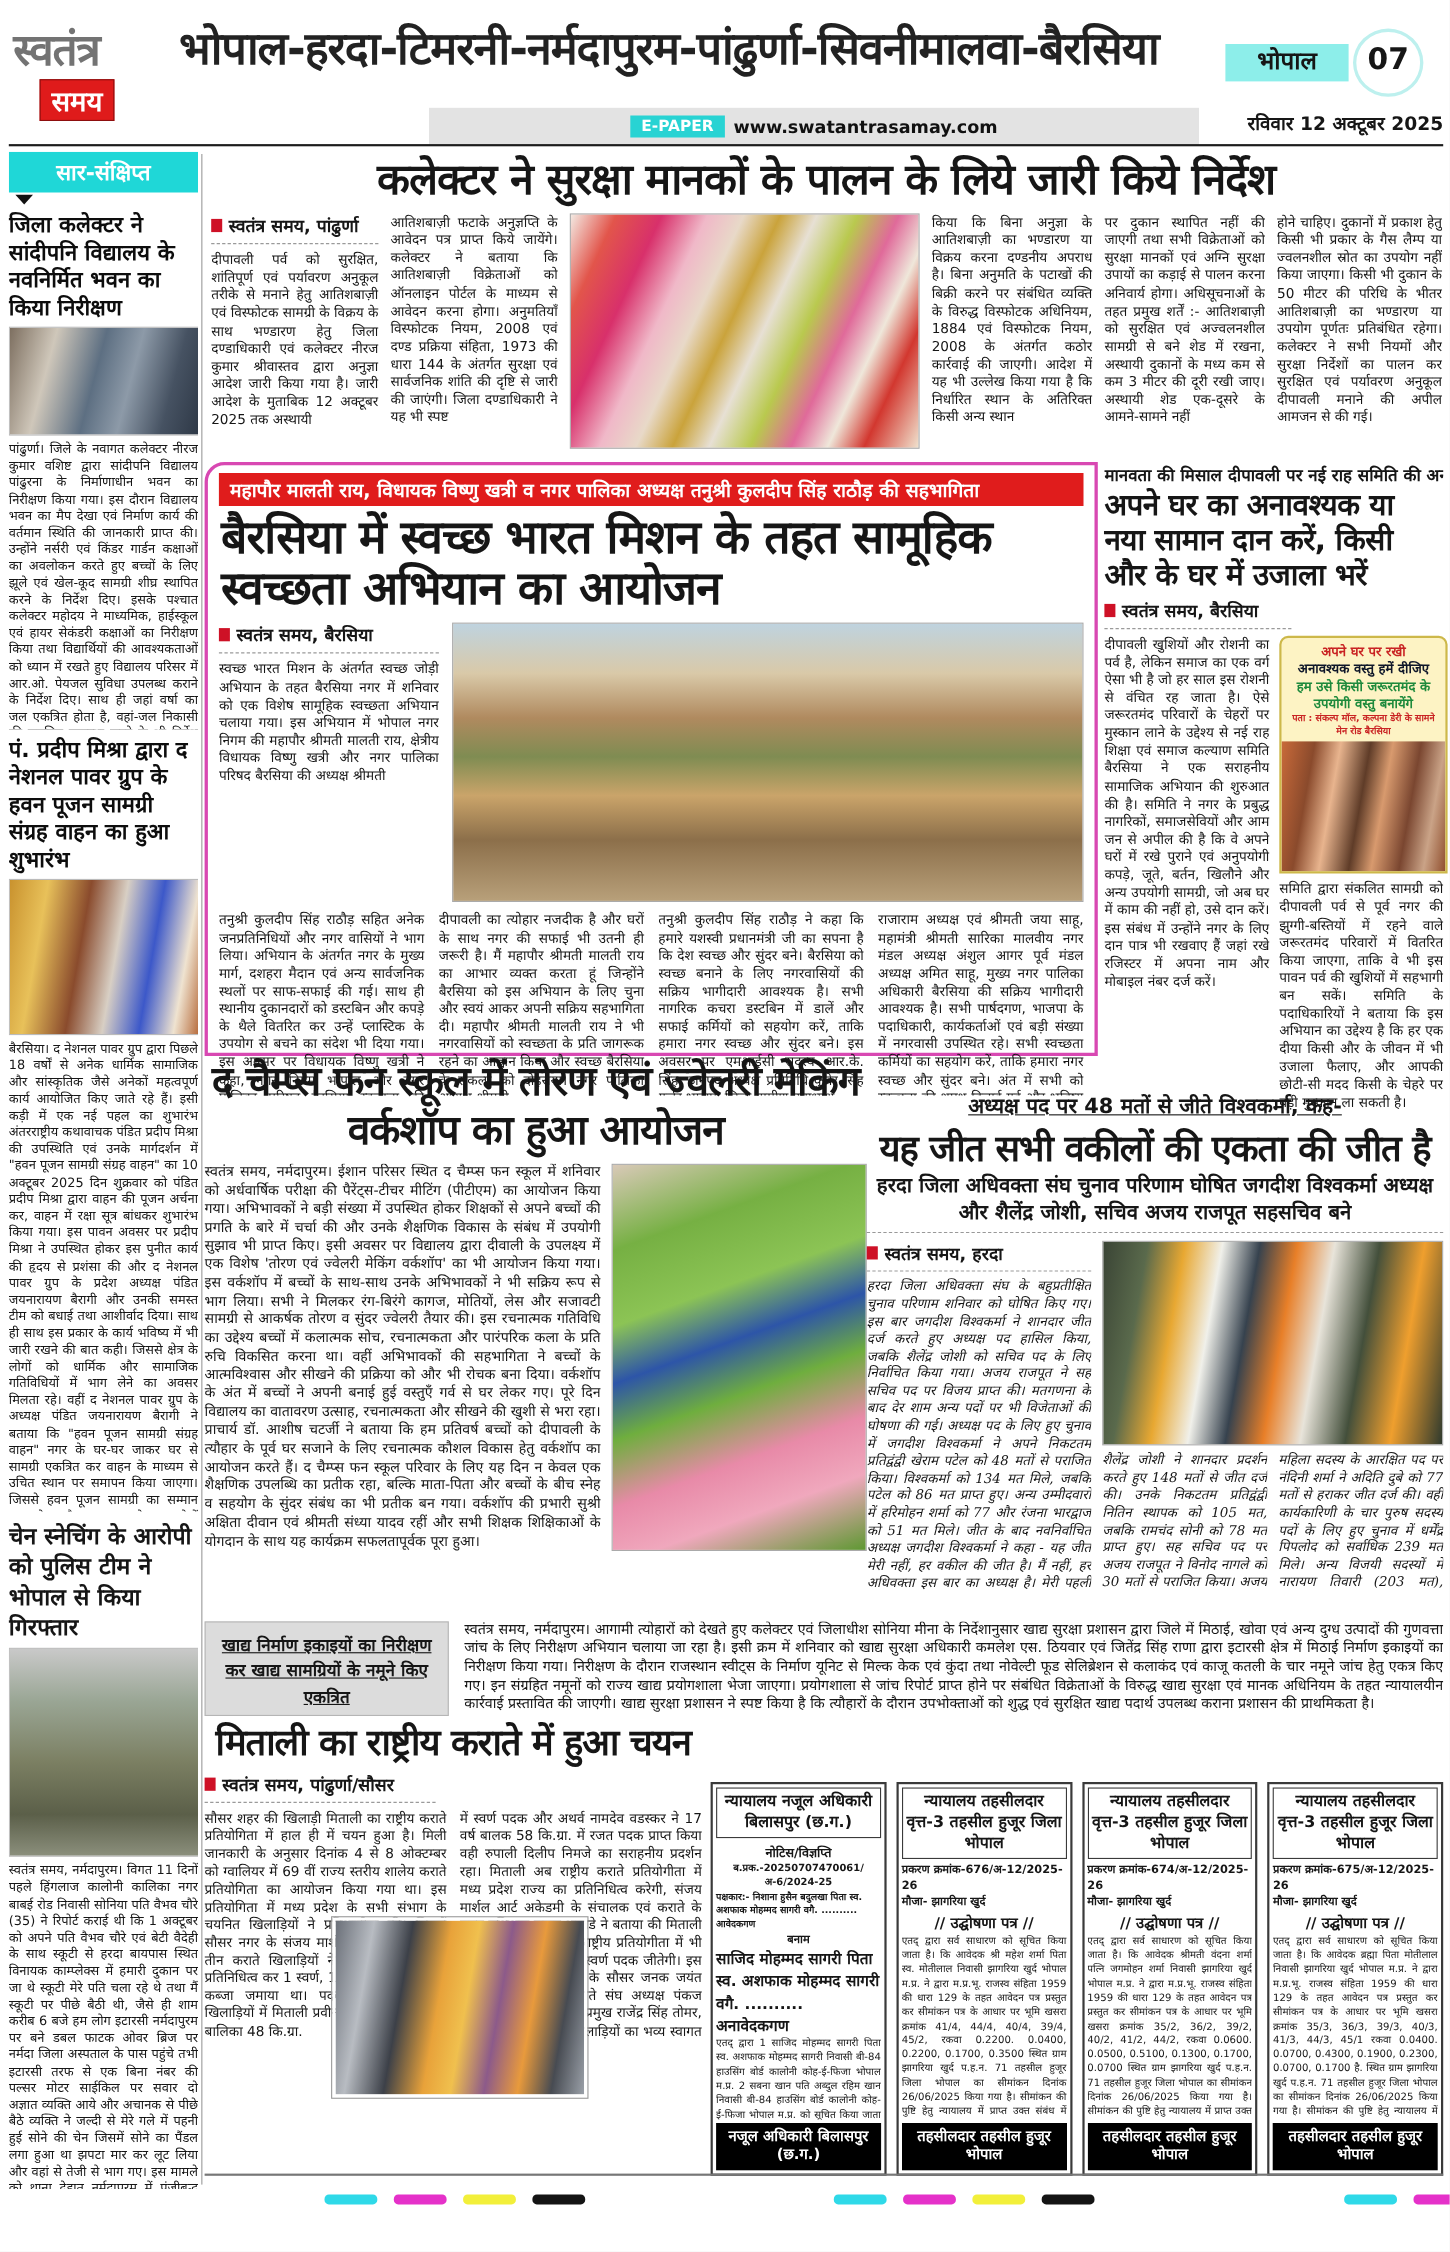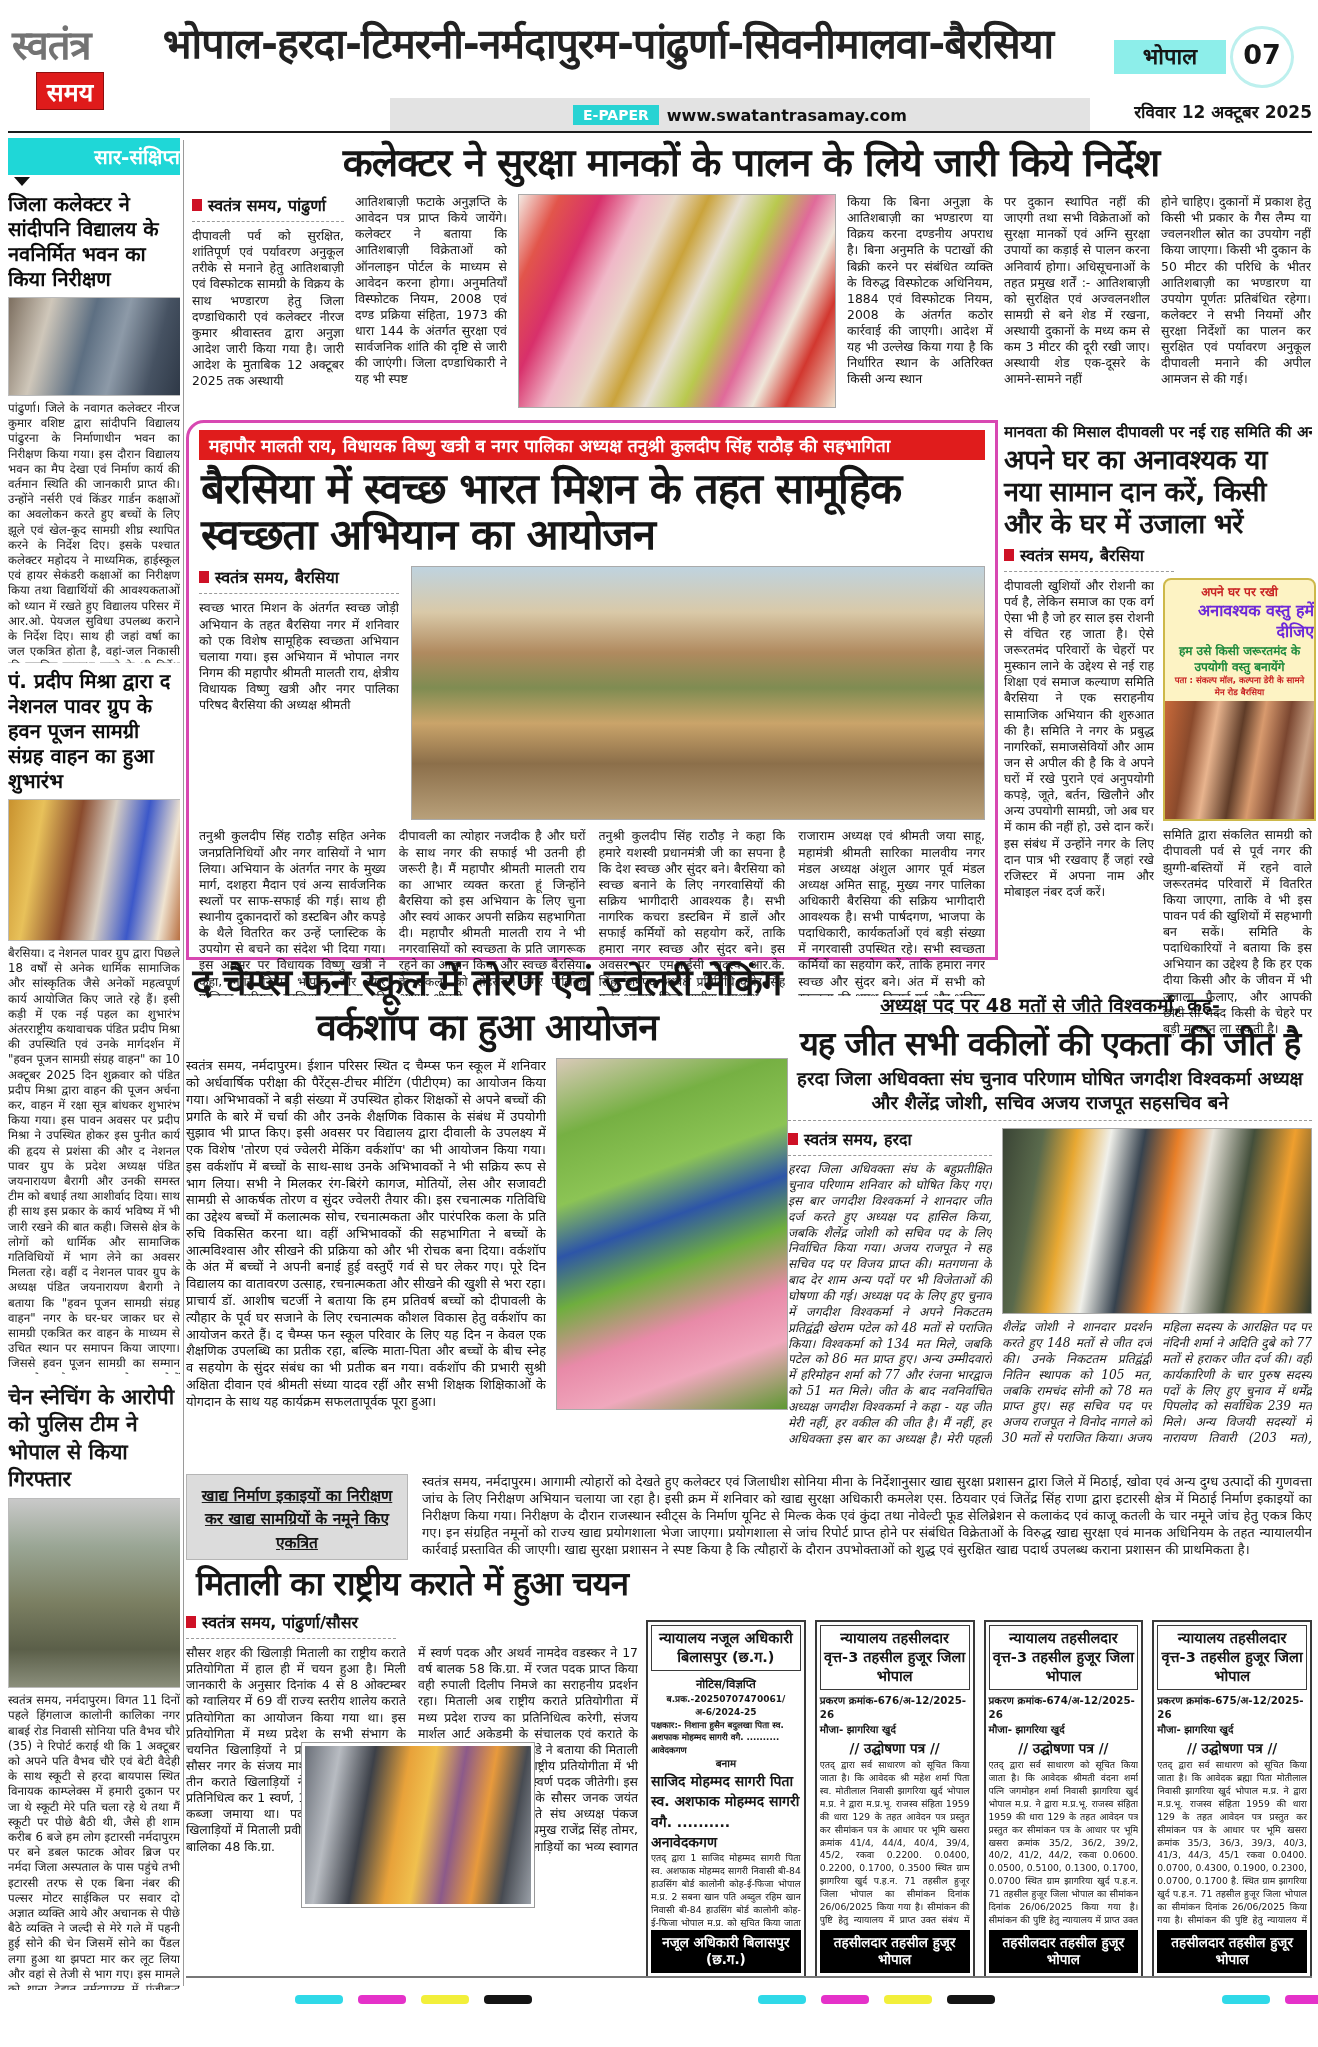--- a/index.html
+++ b/index.html
@@ -20,21 +20,21 @@
          font-size:27px;font-weight:800;text-align:center;line-height:52px;}
   .epbar{left:390px;top:98px;width:700px;height:34px;background:#e3e3e3;display:flex;align-items:center;justify-content:center;gap:8px;}
   .epbadge{background:#28d3d3;color:#fff;font-weight:800;font-size:14px;padding:2px 10px;}
   .weburl{font-size:16px;font-weight:600;color:#111;}
   .dateline{left:1080px;top:100px;width:232px;font-size:17px;font-weight:800;text-align:right;}
   .mastrule{left:8px;top:131px;width:1304px;height:2px;background:#1c1c1c;}
   .mainsep{left:183px;top:140px;width:1px;height:1846px;background:#9a9a9a;}
 
   
   .sidebar{left:8px;top:138px;width:172px;height:1852px;overflow:hidden;}
-  .sarbox{background:#1fd7d7;color:#fff;font-size:20px;font-weight:800;text-align:right;padding:5px 0;}
+  .sarbox{background:#1fd7d7;color:#fff;font-size:20px;font-weight:800;text-align:center;padding:5px 0;}
   .tri{width:0;height:0;border-left:8px solid transparent;border-right:8px solid transparent;border-top:9px solid #111;margin:2px 0 4px 6px;}
   .sb-head{font-size:20px;font-weight:800;line-height:1.25;margin:6px 0 5px 0;color:#0d0d0d;}
   .sb-head3{font-size:21px;font-weight:800;line-height:1.3;margin:10px 0 5px 0;}
   .sb-body{font-size:11.7px;}
   .sb-photo{width:100%;border:1px solid #bbb;}
   .ph1{height:97px;background:linear-gradient(105deg,#7d6f60 0%,#cfc7ba 22%,#5d6f82 45%,#8d9aa8 62%,#465262 82%,#2e3846 100%);}
   .ph2{height:140px;background:linear-gradient(100deg,#c9922e 0%,#e8c15a 18%,#8a4b2d 38%,#d8cfc4 55%,#3c58c9 72%,#efe3d0 88%,#b66a3a 100%);}
   .ph3{height:188px;background:linear-gradient(180deg,#c9c9c9 0%,#9aa695 25%,#7b7f62 55%,#5b5f49 80%,#8b8f7c 100%);}
 
   
@@ -199,21 +199,21 @@
     <div class="don-head">अपने घर का अनावश्यक या नया सामान दान करें, किसी और के घर में उजाला भरें</div>
     <div class="byline" style="width:170px;">
       <span class="bullet"></span>
       <span>स्वतंत्र समय, बैरसिया</span>
     </div>
     <div class="don-row">
       <div class="don-c1 bodytxt jtext" style="height:482px;">दीपावली खुशियों और रोशनी का पर्व है, लेकिन समाज का एक वर्ग ऐसा भी है जो हर साल इस रोशनी से वंचित रह जाता है। ऐसे जरूरतमंद परिवारों के चेहरों पर मुस्कान लाने के उद्देश्य से नई राह शिक्षा एवं समाज कल्याण समिति बैरसिया ने एक सराहनीय सामाजिक अभियान की शुरुआत की है। समिति ने नगर के प्रबुद्ध नागरिकों, समाजसेवियों और आम जन से अपील की है कि वे अपने घरों में रखे पुराने एवं अनुपयोगी कपड़े, जूते, बर्तन, खिलौने और अन्य उपयोगी सामग्री, जो अब घर में काम की नहीं हो, उसे दान करें। इस संबंध में उन्होंने नगर के लिए दान पात्र भी रखवाए हैं जहां रखे रजिस्टर में अपना नाम और मोबाइल नंबर दर्ज करें।</div>
       <div style="width:149px;flex:none;">
         <div class="poster">
           <div class="pl" style="font-size:12px;color:#c92323;padding-top:4px;">अपने घर पर रखी</div>
-          <div class="pl" style="font-size:16px;color:#6d28d9;text-align:right;">अनावश्यक वस्तु हमें दीजिए</div>
+          <div class="pl" style="font-size:12px;color:#0f172a;">अनावश्यक वस्तु हमें दीजिए</div>
           <div class="pl" style="font-size:12px;color:#1e8a3c;">हम उसे किसी जरूरतमंद के</div>
           <div class="pl" style="font-size:12px;color:#1e8a3c;">उपयोगी वस्तु बनायेंगे</div>
           <div class="pl" style="font-size:8.5px;color:#c92323;">पता : संकल्प मॉल, कल्पना डेरी के सामने</div>
           <div class="pl" style="font-size:8.5px;color:#c92323;">मेन रोड बैरसिया</div>
           <div class="kidimg"></div>
         </div>
         <div class="bodytxt jtext" style="height:212px;margin-top:6px;">समिति द्वारा संकलित सामग्री को दीपावली पर्व से पूर्व नगर की झुग्गी-बस्तियों में रहने वाले जरूरतमंद परिवारों में वितरित किया जाएगा, ताकि वे भी इस पावन पर्व की खुशियों में सहभागी बन सकें। समिति के पदाधिकारियों ने बताया कि इस अभियान का उद्देश्य है कि हर एक दीया किसी और के जीवन में भी उजाला फैलाए, और आपकी छोटी-सी मदद किसी के चेहरे पर बड़ी मुस्कान ला सकती है।</div>
       </div>
     </div>
   </div>

